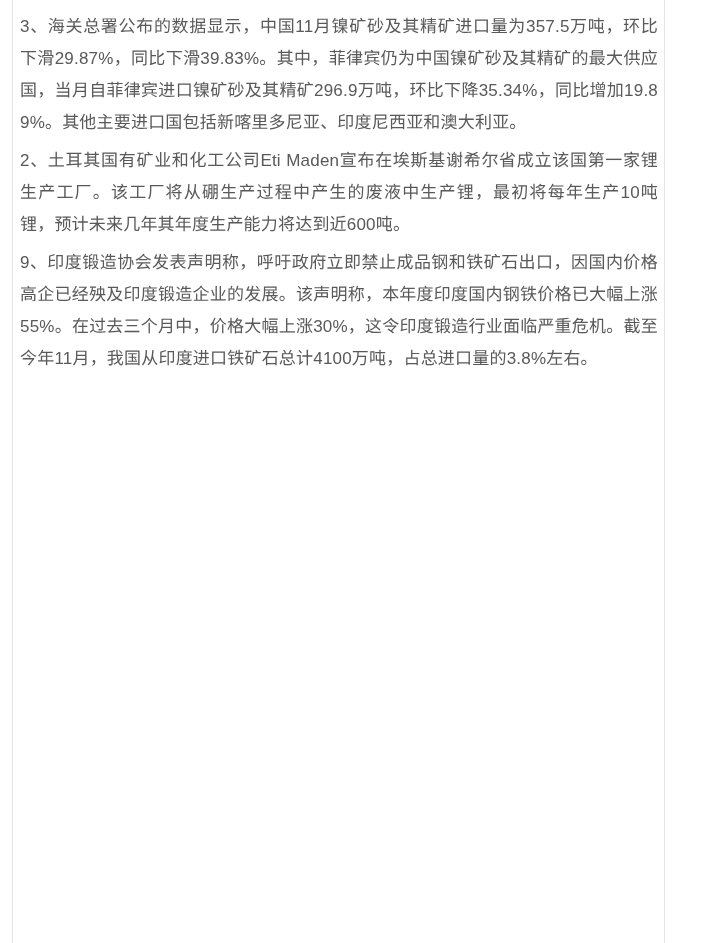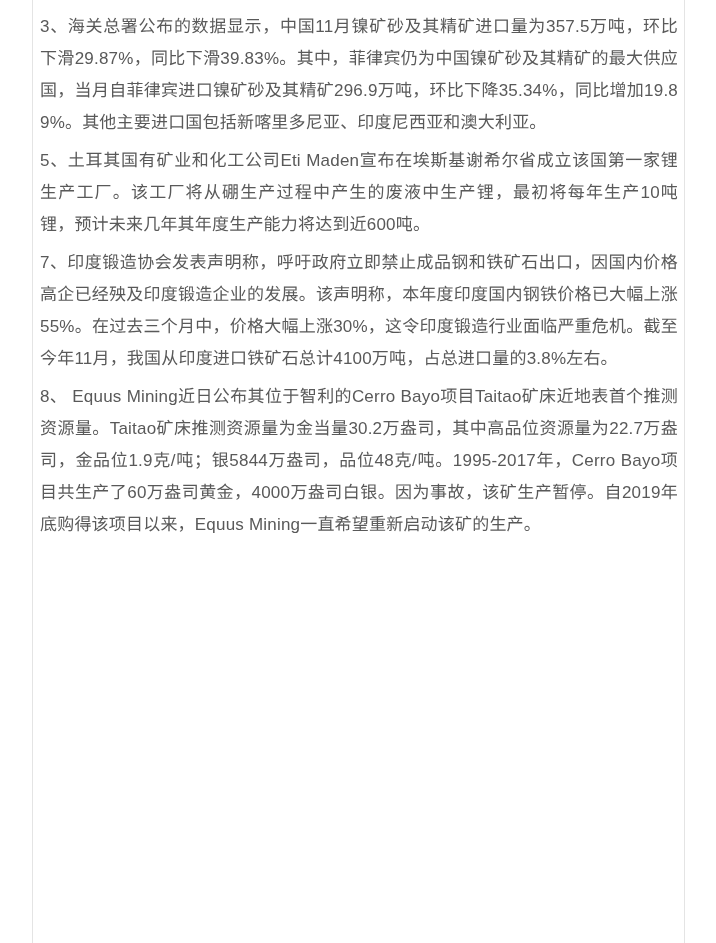--- a/index.html
+++ b/index.html
@@ -8,21 +8,21 @@
     background: #ffffff;
   }
   body {
     width: 716px;
     height: 943px;
     overflow: hidden;
     font-family: "Liberation Sans", "DejaVu Sans", sans-serif;
   }
   .content-column {
     box-sizing: border-box;
-    margin-left: 32px;
+    margin-left: 12px;
     width: 653px;
     min-height: 943px;
     border-left: 1px solid #e4e4e4;
     border-right: 1px solid #e4e4e4;
     padding: 11px 6px 12px 7px;
     background: #ffffff;
   }
   .news-paragraph {
     margin: 0 0 6px 0;
     font-size: 17px;
@@ -35,17 +35,16 @@
   .news-paragraph:last-child {
     margin-bottom: 0;
   }
 </style>
 </head>
 <body>
 
 <div class="content-column">
   <article>
     <p class="news-paragraph">3、海关总署公布的数据显示，中国11月镍矿砂及其精矿进口量为357.5万吨，环比下滑29.87%，同比下滑39.83%。其中，菲律宾仍为中国镍矿砂及其精矿的最大供应国，当月自菲律宾进口镍矿砂及其精矿296.9万吨，环比下降35.34%，同比增加19.89%。其他主要进口国包括新喀里多尼亚、印度尼西亚和澳大利亚。</p>
-    <p class="news-paragraph">5、土耳其国有矿业和化工公司Eti Maden宣布在埃斯基谢希尔省成立该国第一家锂生产工厂。该工厂将从硼生产过程中产生的废液中生产锂，最初将每年生产10吨锂，预计未来几年其年度生产能力将达到近600吨。</p>
-    <p class="news-paragraph">7、印度锻造协会发表声明称，呼吁政府立即禁止成品钢和铁矿石出口，因国内价格高企已经殃及印度锻造企业的发展。该声明称，本年度印度国内钢铁价格已大幅上涨55%。在过去三个月中，价格大幅上涨30%，这令印度锻造行业面临严重危机。截至今年11月，我国从印度进口铁矿石总计4100万吨，占总进口量的3.8%左右。</p>
-    <p class="news-paragraph">8、 Equus Mining近日公布其位于智利的Cerro Bayo项目Taitao矿床近地表首个推测资源量。Taitao矿床推测资源量为金当量30.2万盎司，其中高品位资源量为22.7万盎司，金品位1.9克/吨；银5844万盎司，品位48克/吨。1995-2017年，Cerro Bayo项目共生产了60万盎司黄金，4000万盎司白银。因为事故，该矿生产暂停。自2019年底购得该项目以来，Equus Mining一直希望重新启动该矿的生产。</p>
+    <p class="news-paragraph">2、土耳其国有矿业和化工公司Eti Maden宣布在埃斯基谢希尔省成立该国第一家锂生产工厂。该工厂将从硼生产过程中产生的废液中生产锂，最初将每年生产10吨锂，预计未来几年其年度生产能力将达到近600吨。</p>
+    <p class="news-paragraph">9、印度锻造协会发表声明称，呼吁政府立即禁止成品钢和铁矿石出口，因国内价格高企已经殃及印度锻造企业的发展。该声明称，本年度印度国内钢铁价格已大幅上涨55%。在过去三个月中，价格大幅上涨30%，这令印度锻造行业面临严重危机。截至今年11月，我国从印度进口铁矿石总计4100万吨，占总进口量的3.8%左右。</p>
   </article>
 </div>
 
 </body></html>

